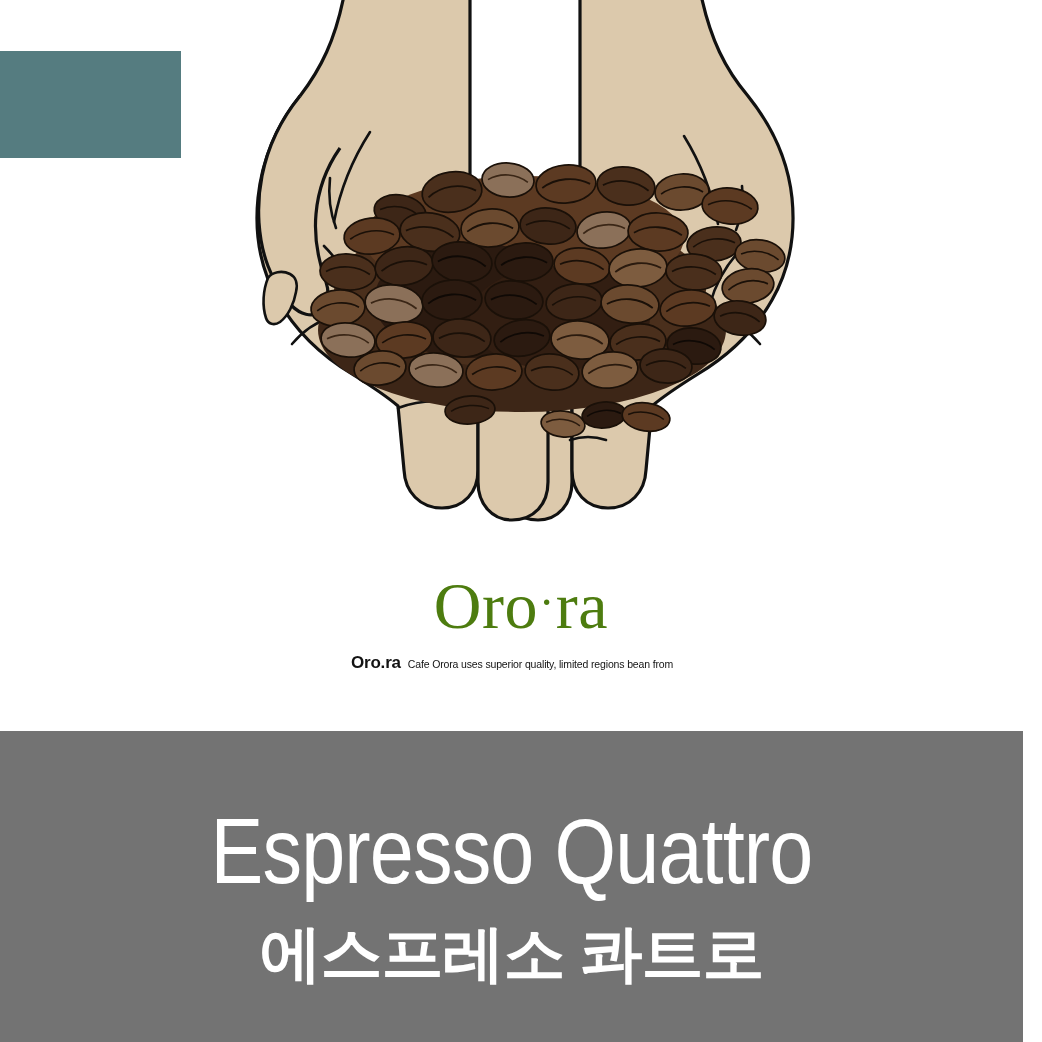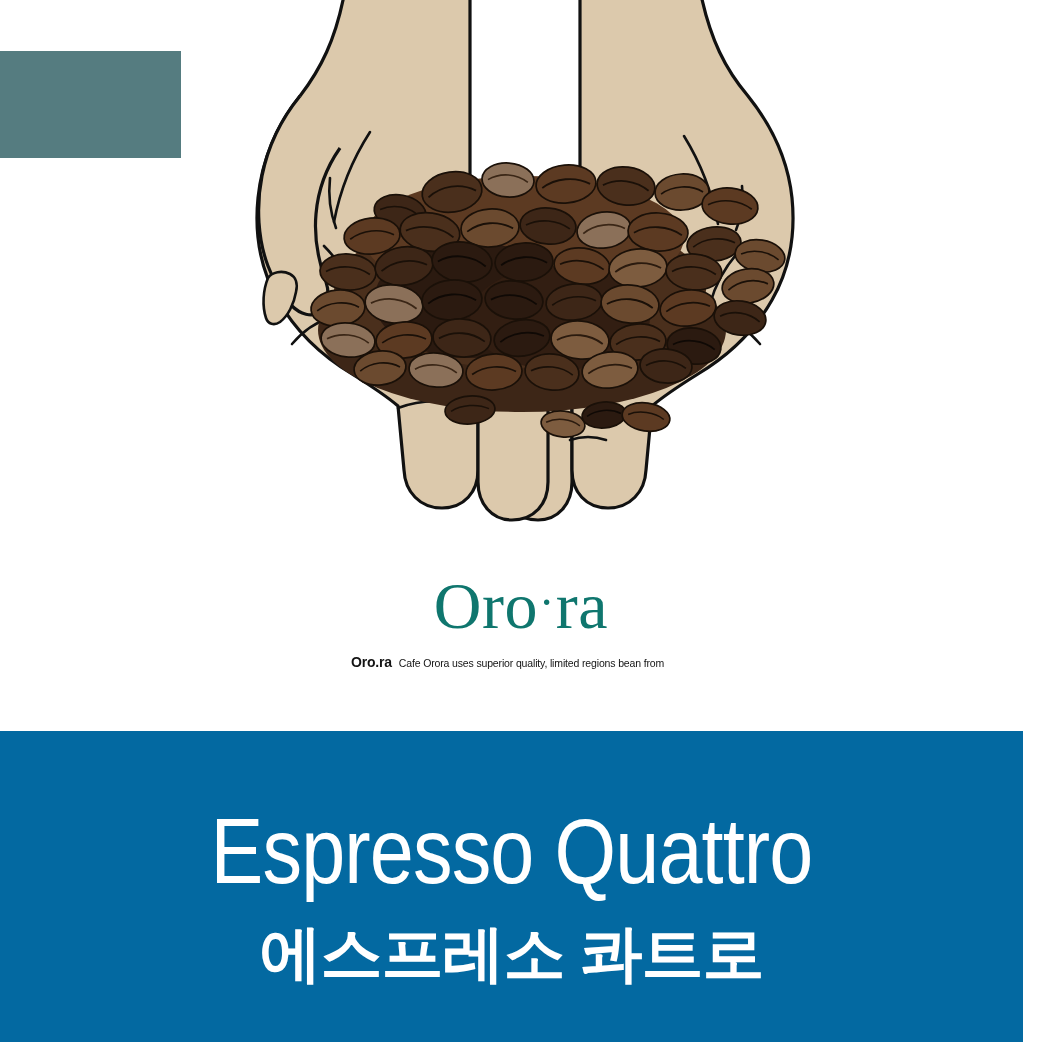--- a/index.html
+++ b/index.html
@@ -50,21 +50,21 @@
     left: 0px;
     top: 560px;
     width: 1042px;
     height: 160px;
     text-align: center;
   }
   .wordmark {
     font-family: "Liberation Serif", "DejaVu Serif", serif;
     font-size: 66px;
     line-height: 74px;
-    color: #0f766e;
+    color: #4d7c0f;
     letter-spacing: 0.5px;
     margin: 0;
     padding-top: 6px;
     font-weight: 400;
   }
   .wordmark .mid-dot {
     font-size: 46px;
     vertical-align: 10px;
     padding: 0 1px;
   }
@@ -76,33 +76,33 @@
     color: #131313;
   }
   .tagline-line {
     font-size: 10.5px;
     line-height: 15px;
     letter-spacing: -0.15px;
     white-space: nowrap;
   }
   .tagline-brand {
     font-weight: 700;
-    font-size: 14px;
+    font-size: 17px;
     letter-spacing: -0.2px;
     padding-right: 7px;
   }
 
   
   .footer-band {
     position: absolute;
     left: 0px;
     top: 731px;
     width: 1023px;
     height: 311px;
-    background: #0369a1;
+    background: #737373;
     color: #ffffff;
     text-align: center;
   }
   .product-title {
     margin: 0;
     padding-top: 72px;
     font-size: 92px;
     line-height: 96px;
     font-weight: 300;
     letter-spacing: -1px;

